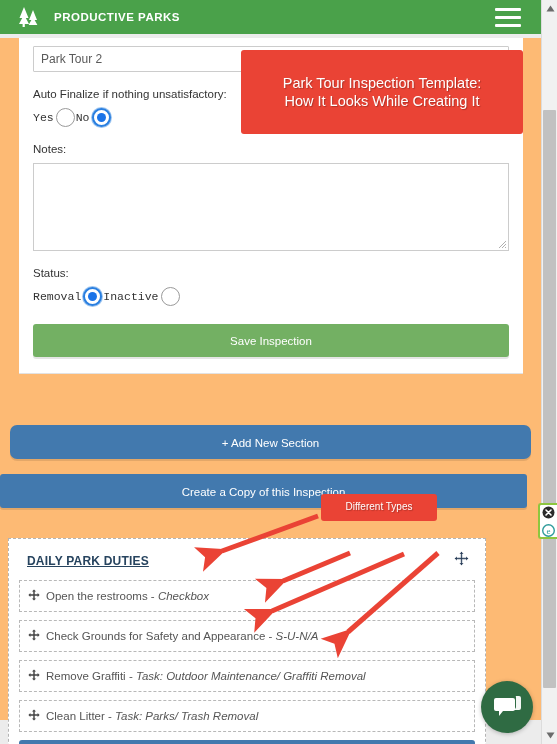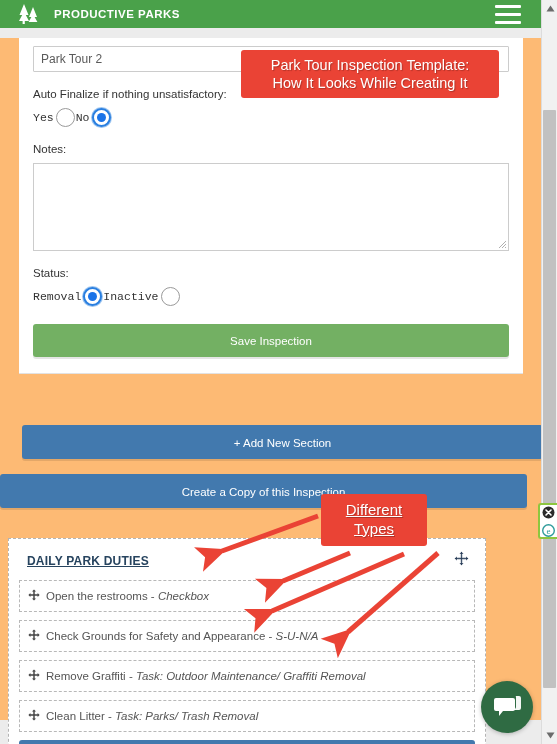--- a/index.html
+++ b/index.html
@@ -13,21 +13,21 @@
   #page {
     position: relative;
     width: 557px; height: 744px;
     background: #ececec;
     overflow: hidden;
   }
 
   
   .navbar {
     position: absolute; left: 0; top: 0;
-    width: 541px; height: 28px;
+    width: 541px; height: 34px;
     background: #4aa14a;
     display: flex; align-items: center; justify-content: center;
   }
   .brand-logo {
     margin-left: 18px; width: 22px; height: 24px;
     display: flex; align-items: flex-end; justify-content: center;
   }
   .brand-title {
     margin-left: 14px;
     color: #ffffff;
@@ -127,22 +127,23 @@
     margin-top: 18px;
     box-shadow: 0 2px 0 rgba(0,0,0,0.10);
   }
   .btn-blue {
     background: #4279ae;
     height: 34px; line-height: 34px;
     box-shadow: 0 2px 0 rgba(0,0,0,0.10);
   }
 
   .btn-add-section {
-    position: absolute; left: 22px; top: 387px;
+    position: absolute; left: 10px; top: 387px;
     width: 521px;
+    border-radius: 7px;
   }
   .btn-copy {
     position: absolute; left: 0px; top: 436px;
     width: 527px;
   }
 
   
   .section-box {
     position: absolute; left: 8px; top: 500px;
     width: 478px;
@@ -188,28 +189,27 @@
     color: #ffffff;
     text-align: center;
     border-radius: 3px;
     font-family: "Liberation Sans", sans-serif;
     text-shadow: 1px 1px 1px rgba(0,0,0,0.25);
     line-height: 1.25;
     z-index: 40;
   }
   #callout-top {
     left: 241px; top: 50px;
-    width: 258px; padding: 6px 6px;
+    width: 282px; padding: 24px 6px;
     font-size: 14.5px;
   }
   #callout-types {
     left: 321px; top: 494px;
-    width: 106px; padding: 7px 5px;
-    font-size: 15px;
-    text-decoration: underline;
+    width: 116px; padding: 7px 5px;
+    font-size: 10px;
   }
 
   .arrow-layer {
     position: absolute; left: 0; top: 0;
     width: 557px; height: 744px;
     pointer-events: none; z-index: 35;
   }
 
   
   .scrollbar {

